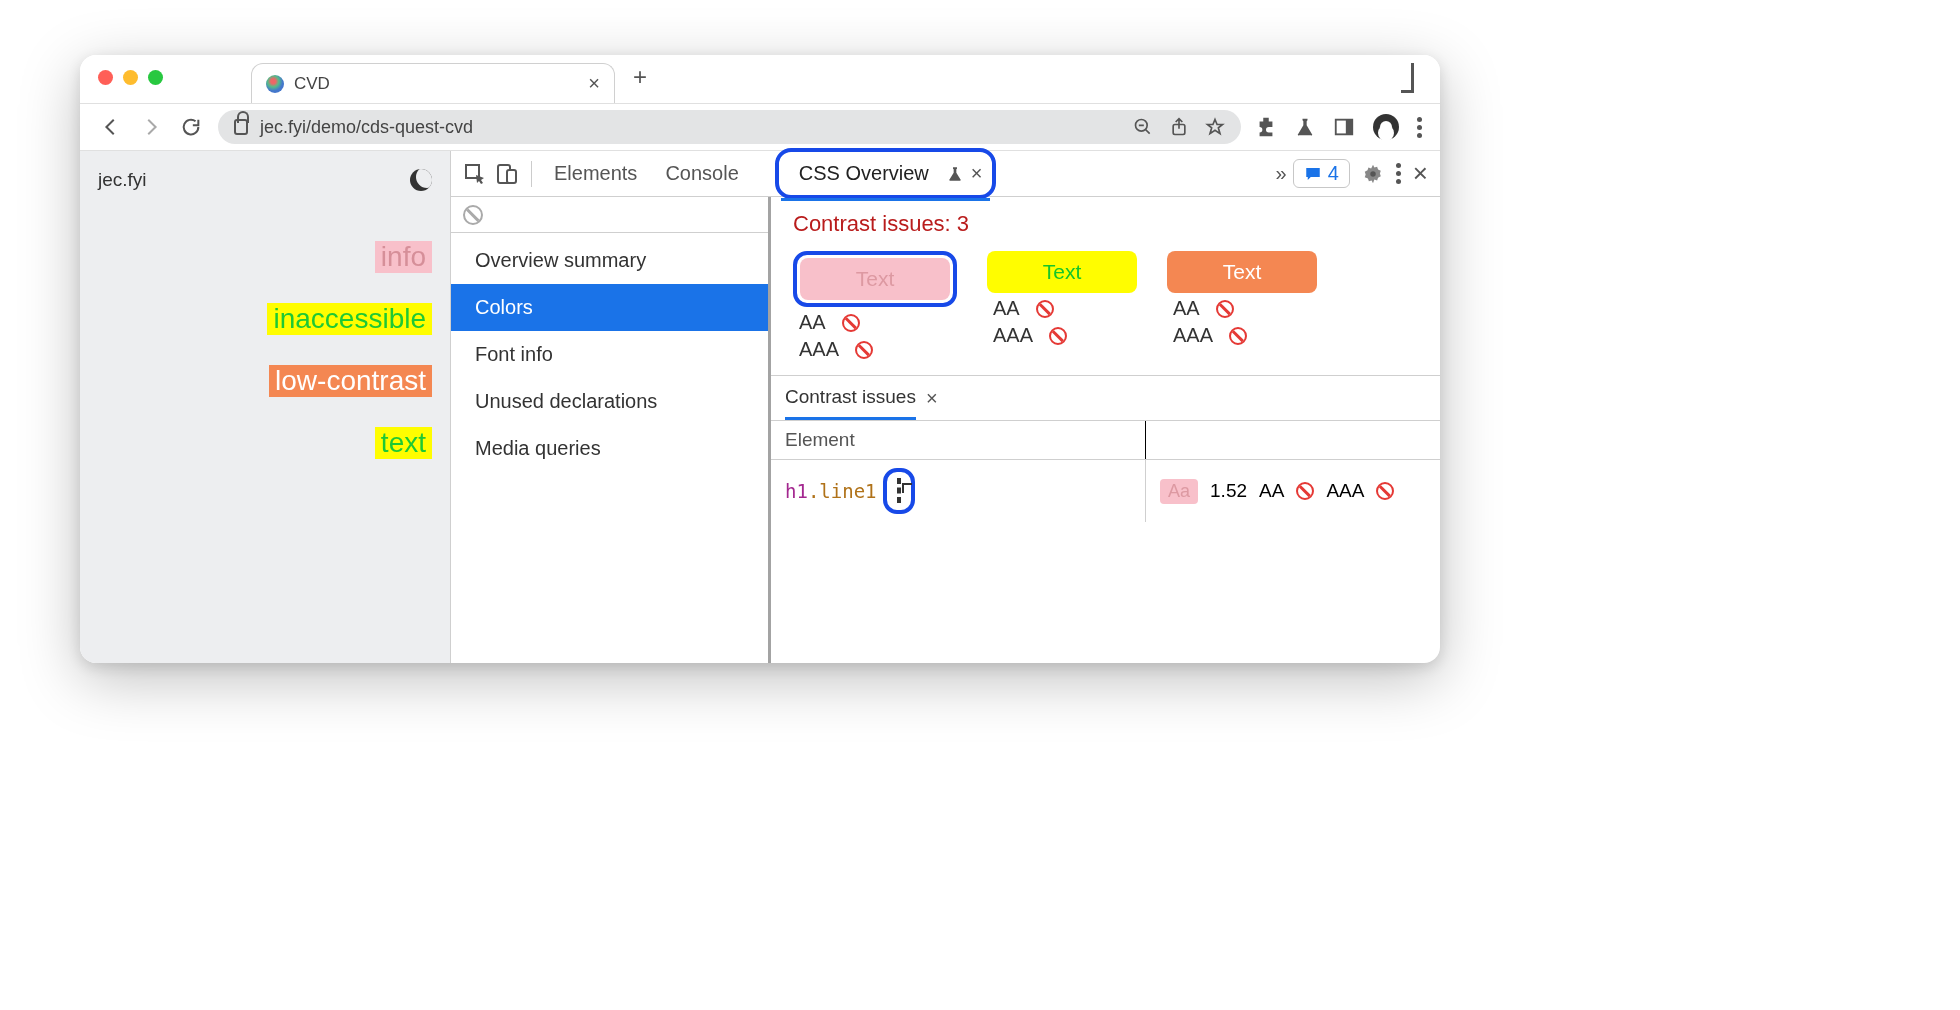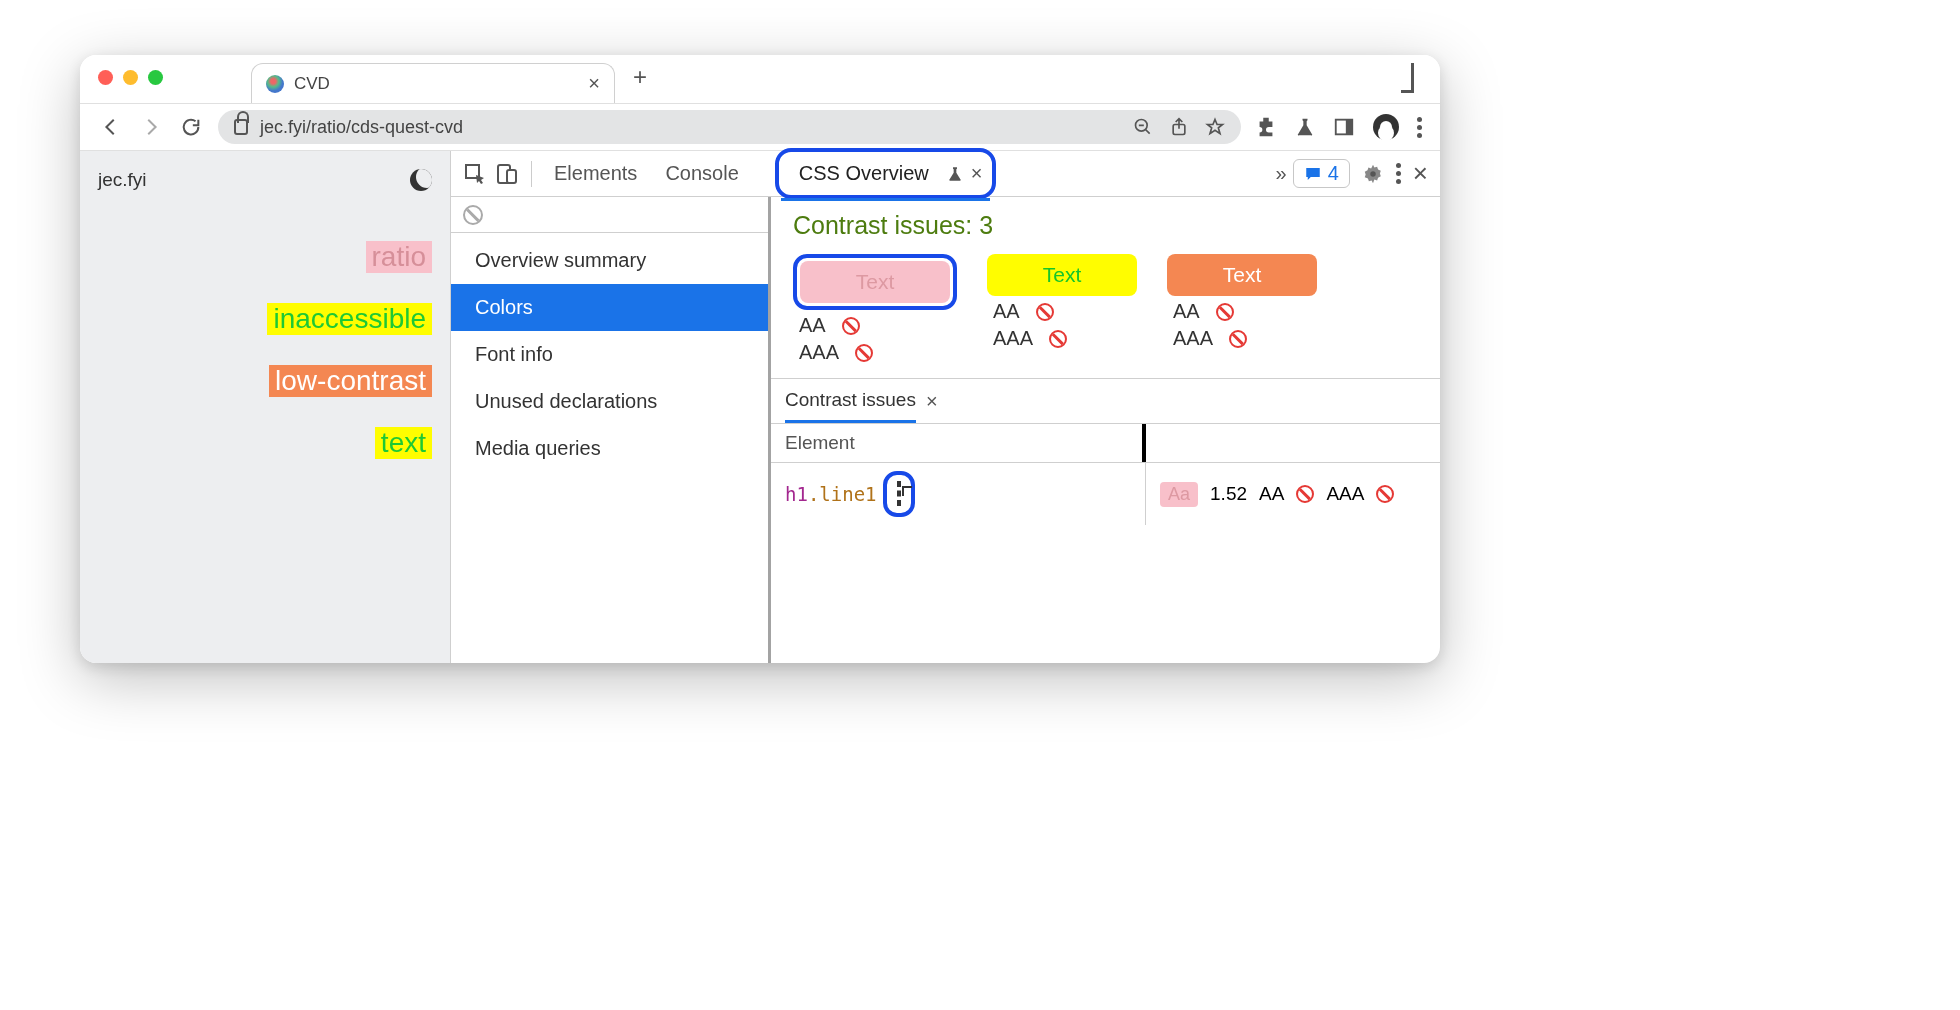--- a/index.html
+++ b/index.html
@@ -95,37 +95,37 @@
   
   .dt-body{ flex:1; display:flex; min-height:0;}
   .dt-col-left{ width:320px; border-right:3px solid #a3a3a3; display:flex; flex-direction:column;}
   .tool-row{ height:36px; border-bottom:1px solid #cfcfcf; display:flex; align-items:center; padding:0 12px;}
   .nosmoking{ width:20px;height:20px;border:2.5px solid #aaa;border-radius:50%;position:relative;}
   .nosmoking::after{content:"";position:absolute;width:100%;height:2.5px;background:#aaa;top:50%;left:0;transform:translateY(-50%) rotate(45deg);}
   .nav-list{ padding-top:4px;}
   .nav-item{ padding:12px 24px; font-size:20px; color:#333;}
   .nav-item.active{ background:#1a73e8; color:#fff;}
   .dt-col-right{ flex:1; display:flex; flex-direction:column; min-width:0;}
-  .contrast-hdr{ padding:14px 22px; font-size:25px; color:#4d7c0f;}
+  .contrast-hdr{ padding:14px 22px; font-size:22px; color:#b91c1c;}
   .swatches{ display:flex; gap:30px; padding:0 22px 14px 22px;}
   .swatch-col{ display:flex; flex-direction:column; gap:4px;}
   .swatch{ width:150px; height:42px; border-radius:8px; display:flex; align-items:center; justify-content:center; font-size:21px;}
   .sw-wrap1{ border:4px solid #1749e8; border-radius:14px; padding:3px;}
   .sw1{ background:#f8c0ca; color:#dd99a2;}
   .sw2{ background:#fffd00; color:#16c62a;}
   .sw3{ background:#f48752; color:#fff;}
   .aa-row{ display:flex; gap:16px; align-items:center; font-size:20px; color:#333; padding-left:6px;}
   .nope{ width:18px;height:18px;border:2.5px solid #e53935;border-radius:50%;position:relative; display:inline-block;}
   .nope::after{content:"";position:absolute;width:100%;height:2.5px;background:#e53935;top:50%;left:0;transform:translateY(-50%) rotate(45deg);}
   
   .contrast-panel{ border-top:1px solid #cfcfcf;}
   .contrast-tabbar{ display:flex; align-items:center; padding:10px 14px 0 14px; font-size:19px; color:#333; gap:10px; border-bottom:1px solid #cfcfcf;}
   .contrast-tab{ padding-bottom:9px; border-bottom:3px solid #1a73e8;}
   .table-head{ display:flex; border-bottom:1px solid #cfcfcf; font-size:19px; color:#555;}
-  .th1{ width:375px; padding:8px 14px; border-right:4px solid #000000;}
+  .th1{ width:375px; padding:8px 14px; border-right:1px solid #000000;}
   .th2{ flex:1; padding:8px 14px;}
   .table-row{ display:flex; font-size:19px;}
   .td1{ width:375px; padding:8px 14px; border-right:1px solid #cfcfcf; display:flex; align-items:center; gap:10px;}
   .td2{ flex:1; padding:8px 14px; display:flex; align-items:center; gap:12px;}
   .elem-code{ font-family:Menlo,monospace;}
   .elem-tag{ color:#a3278f;}
   .elem-cls{ color:#b07219;}
   .scroll-icon-wrap{ border:4px solid #1749e8; border-radius:14px; padding:8px 10px; margin-left:-4px;}
   .scroll-icon{ width:20px;height:20px; border:2px dashed #333; position:relative;}
   .scroll-icon::after{content:"";position:absolute;width:8px;height:8px;border-left:2px solid #333;border-top:2px solid #333;left:3px;top:3px;}
@@ -166,21 +166,21 @@
           <path fill="none" stroke="#555" stroke-width="2.2" d="M9 4l8 8-8 8"></path>
         </svg>
     </div>
     <div class="tb-icon">
       <svg width="22" height="22" viewBox="0 0 24 24">
           <path fill="none" stroke="#555" stroke-width="2.2" d="M20 12a8 8 0 1 1-3-6.2M20 4v6h-6"></path>
         </svg>
     </div>
     <div class="omnibox">
       <span class="lock"></span>
-      <span>jec.fyi/ratio/cds-quest-cvd</span>
+      <span>jec.fyi/demo/cds-quest-cvd</span>
       <div class="omni-right">
         <svg width="20" height="20" viewBox="0 0 24 24">
             <circle cx="10" cy="10" r="7" fill="none" stroke="#555" stroke-width="2"></circle>
             <path stroke="#555" stroke-width="2" d="M15 15l5 5M7 10h6"></path>
           </svg>
         <svg width="20" height="20" viewBox="0 0 24 24">
             <rect x="5" y="9" width="14" height="12" rx="2" fill="none" stroke="#555" stroke-width="2"></rect>
             <path stroke="#555" stroke-width="2" fill="none" d="M12 14V2M8 6l4-4 4 4"></path>
           </svg>
         <svg width="20" height="20" viewBox="0 0 24 24">
@@ -208,21 +208,21 @@
     </div>
   </div>
 
   <div class="content">
 
     <div class="page">
       <div class="page-head">
         <span>jec.fyi</span>
         <span class="moon"></span>
       </div>
-      <span class="line1">ratio</span>
+      <span class="line1">info</span>
       <span class="line2">inaccessible</span>
       <span class="line3">low-contrast</span>
       <span class="line4">text</span>
     </div>
 
     <div class="devtools">
 
       <div class="dt-tabs">
         <svg width="24" height="24" viewBox="0 0 24 24">
             <rect x="3" y="3" width="13" height="13" fill="none" stroke="#555" stroke-width="2"></rect>

